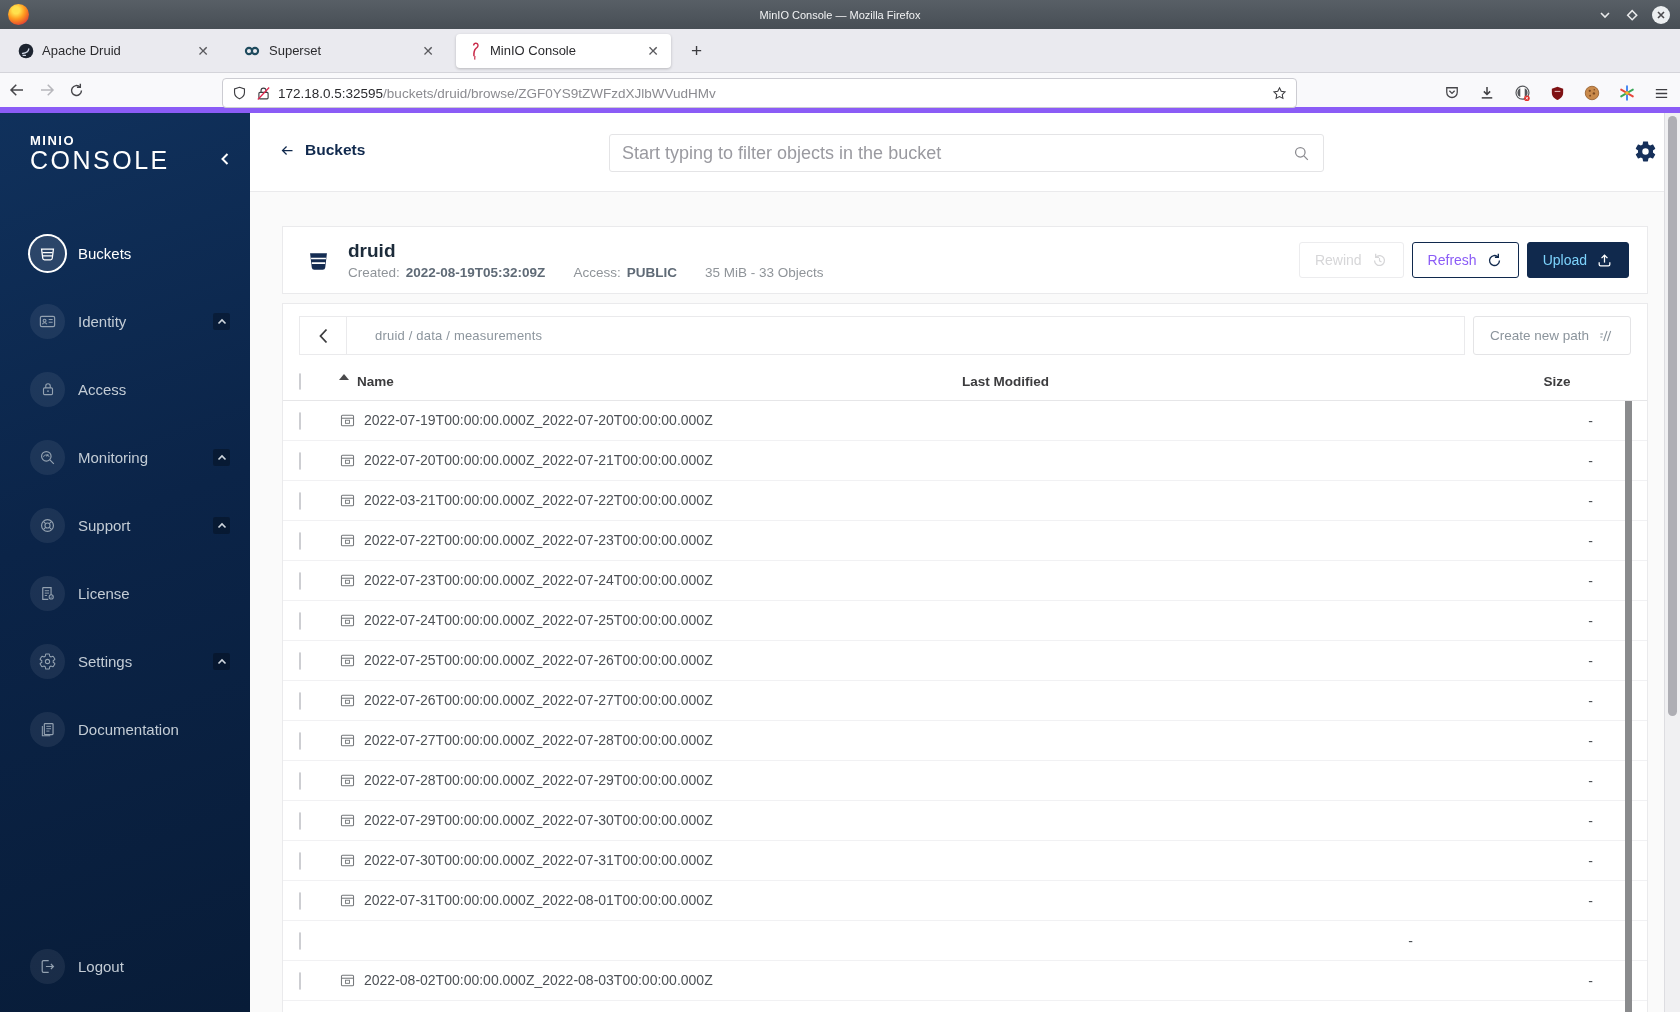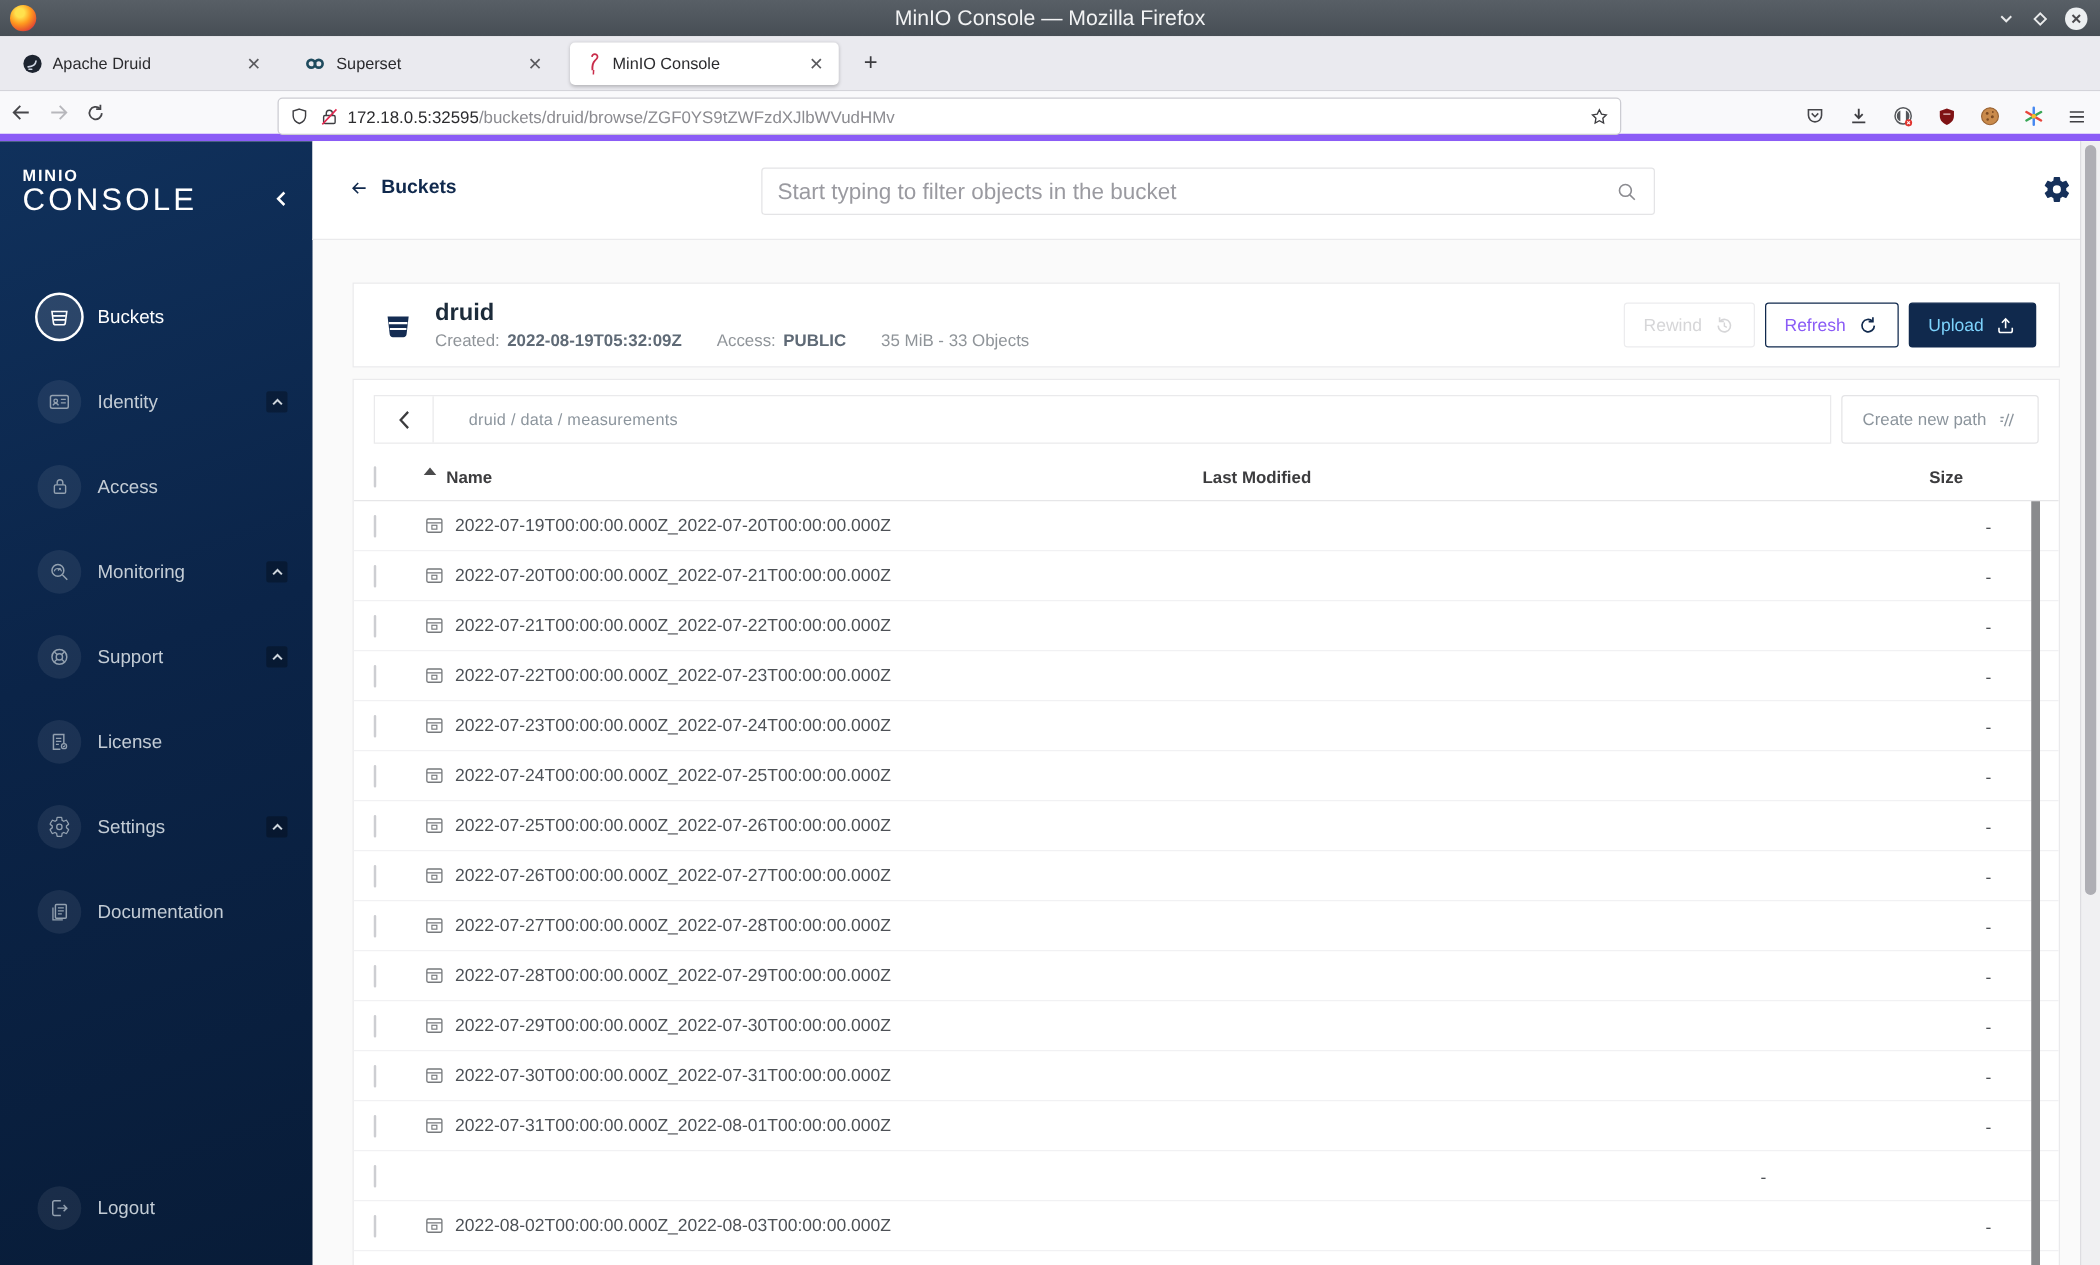--- a/index.html
+++ b/index.html
@@ -4,21 +4,21 @@
 <style>
   * { margin:0; padding:0; box-sizing:border-box; }
   html,body { width:1680px; height:1012px; overflow:hidden; font-family:"Liberation Sans",sans-serif; background:#fafafa; }
   svg { display:block; }
 
   
   .titlebar { position:absolute; left:0; top:0; width:1680px; height:29px;
     background:linear-gradient(#585f66,#474e55); display:flex; align-items:center; }
   .ff-logo { width:21px; height:21px; border-radius:50%; margin-left:8px;
     background:radial-gradient(circle at 38% 30%, #ffe14d 0 18%, #ff9a1f 45%, #e8552d 72%, #b5007f 100%); }
-  .win-title { position:absolute; left:0; right:0; text-align:center; color:#f2f3f4; font-size:17px; pointer-events:none; }
+  .win-title { position:absolute; left:0; right:0; text-align:center; color:#f2f3f4; font-size:11px; pointer-events:none; }
   .win-controls { margin-left:auto; display:flex; align-items:center; gap:13px; padding-right:10px; }
   .win-close { width:18px; height:18px; border-radius:50%; background:#eceff1; display:flex; align-items:center; justify-content:center; }
 
   .tabbar { position:absolute; left:0; top:29px; width:1680px; height:44px; background:#eaeaef;
     display:flex; align-items:center; padding-left:6px; border-bottom:1px solid #d4d4da; }
   .tab { width:215px; height:34px; display:flex; align-items:center; gap:8px; padding:0 8px 0 12px;
     border-radius:4px; margin-right:10px; color:#2b2b2e; font-size:13px; }
   .tab.active { background:#fff; box-shadow:0 1px 3px rgba(0,0,0,.22); }
   .tab .tlabel { flex:1; white-space:nowrap; overflow:hidden; }
   .tab .tclose { color:#5a5a5e; font-size:14px; padding:0 4px; }
@@ -32,21 +32,21 @@
     border:1px solid #ccccd2; border-radius:4px; display:flex; align-items:center; padding:0 8px; }
   .url-text { font-size:13.5px; color:#8b8b90; margin-left:6px; flex:1; white-space:nowrap; overflow:hidden; }
   .url-text b { color:#2b2b2e; font-weight:normal; }
   .toolbar-icons { position:absolute; right:10px; top:5px; height:30px; display:flex; align-items:center; gap:17px; }
 
   
   .app { position:absolute; left:0; top:113px; width:1680px; height:899px; display:flex; background:#fafafa; }
 
   .sidebar { width:250px; height:100%; background:linear-gradient(160deg,#10315c 0%,#0b2448 45%,#081c38 100%);
     display:flex; flex-direction:column; flex-shrink:0; }
-  .side-logo { padding:20px 20px 0 18px; height:84px; position:relative; color:#fff; }
+  .side-logo { padding:20px 20px 0 30px; height:84px; position:relative; color:#fff; }
   .logo-min { font-size:13px; font-weight:bold; letter-spacing:1.5px; }
   .logo-console { font-size:25px; font-weight:300; letter-spacing:2.5px; margin-top:-2px; }
   .collapse-btn { position:absolute; right:18px; top:38px; }
   .side-menu { list-style:none; margin-top:22px; }
   .side-item { height:68px; display:flex; align-items:center; padding:0 20px 0 30px; color:#c3ccd5; font-size:15px; }
   .icircle { width:35px; height:35px; border-radius:50%; background:rgba(255,255,255,.07);
     display:flex; align-items:center; justify-content:center; margin-right:13px; flex-shrink:0; }
   .side-item.active { color:#fff; }
   .side-item.active .icircle { background:rgba(255,255,255,.12); box-shadow:0 0 0 2px #fff; }
   .side-chev { margin-left:auto; width:17px; height:17px; border-radius:2px; background:rgba(0,0,0,.28);
@@ -532,21 +532,21 @@
             <div class="tgrid trow">
               <div class="cb-cell"><span class="checkbox"></span></div>
               <div class="name-cell">
                 <span>
                   <svg width="17" height="17" viewBox="0 0 24 24">
                     <rect x="3.5" y="4.5" width="17" height="15" rx="1.6" fill="none" stroke="#76797c" stroke-width="1.5"></rect>
                     <line x1="3.5" y1="8.8" x2="20.5" y2="8.8" stroke="#76797c" stroke-width="1.5"></line>
                     <rect x="9.2" y="11.6" width="5.6" height="4.4" fill="none" stroke="#76797c" stroke-width="1.3"></rect>
                   </svg>
                 </span>
-                <span>2022-07-21T00:00:00.000Z_2022-07-22T00:00:00.000Z</span>
+                <span>2022-03-21T00:00:00.000Z_2022-07-22T00:00:00.000Z</span>
               </div>
               <div class="mod-cell"></div>
               <div class="size-cell">-</div>
             </div>
 
             <div class="tgrid trow">
               <div class="cb-cell"><span class="checkbox"></span></div>
               <div class="name-cell">
                 <span>
                   <svg width="17" height="17" viewBox="0 0 24 24">

